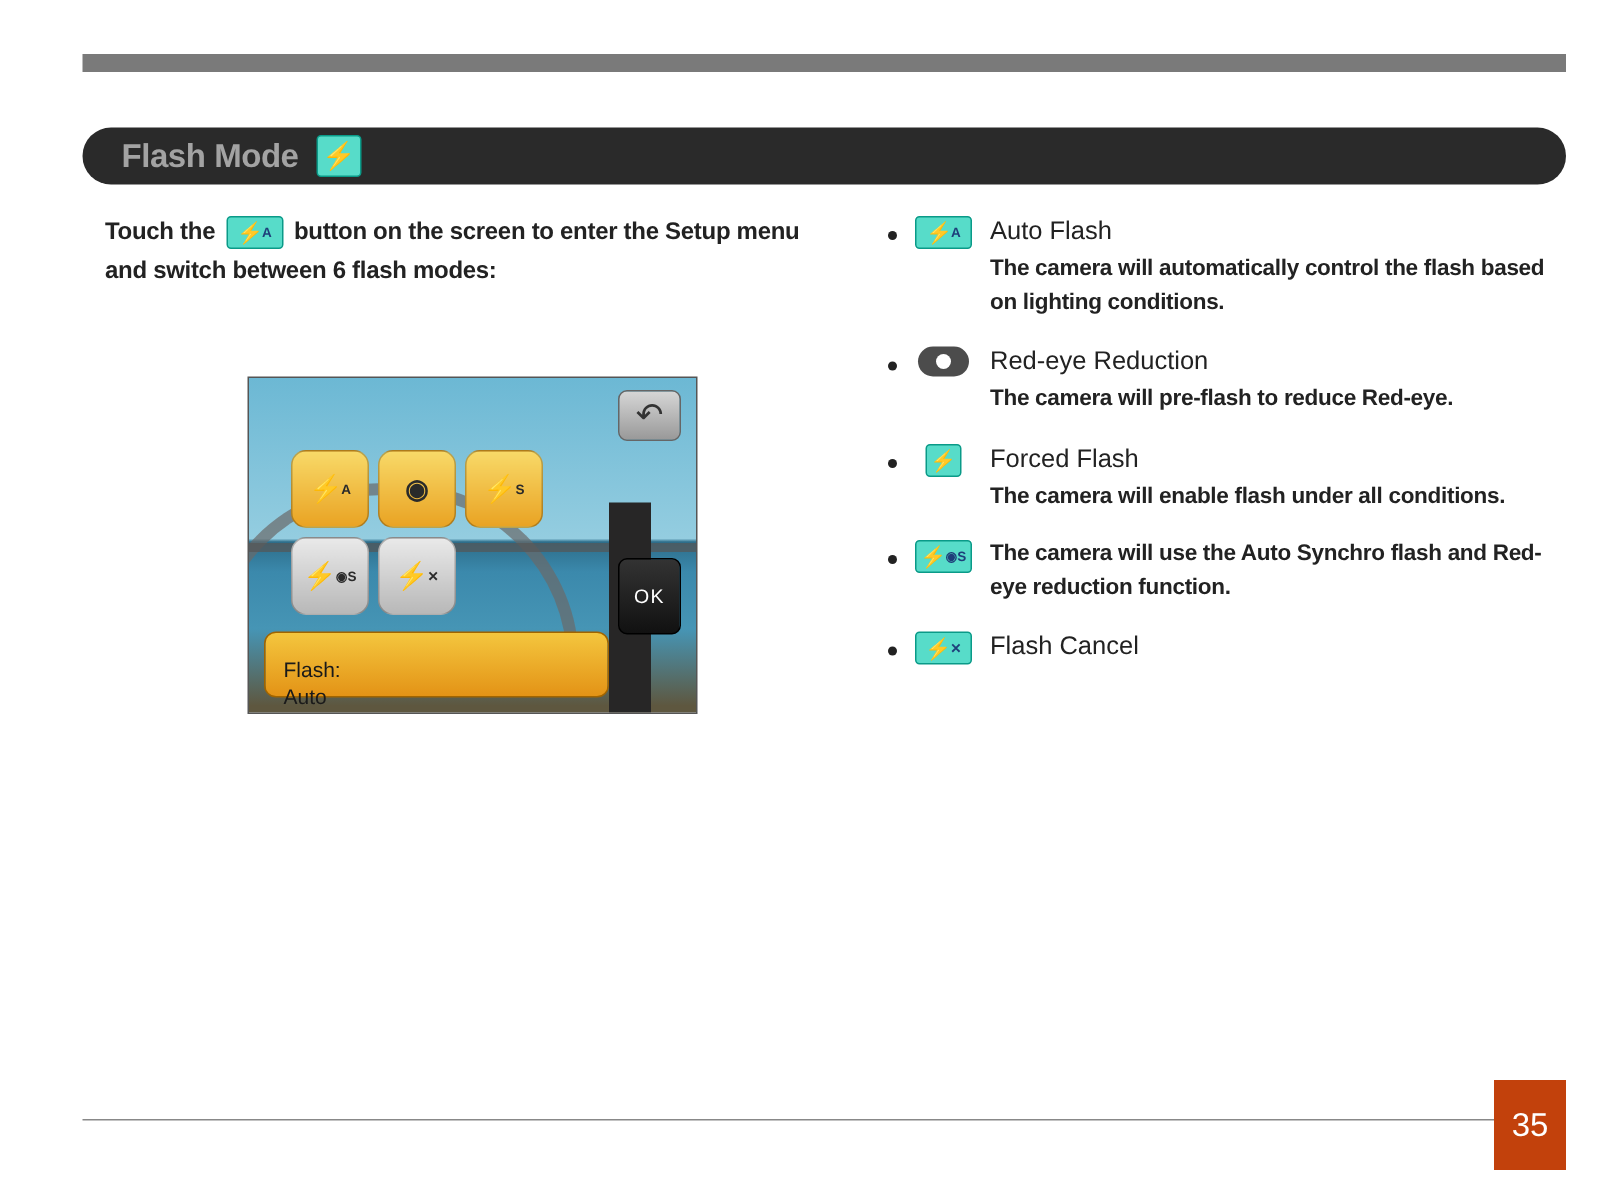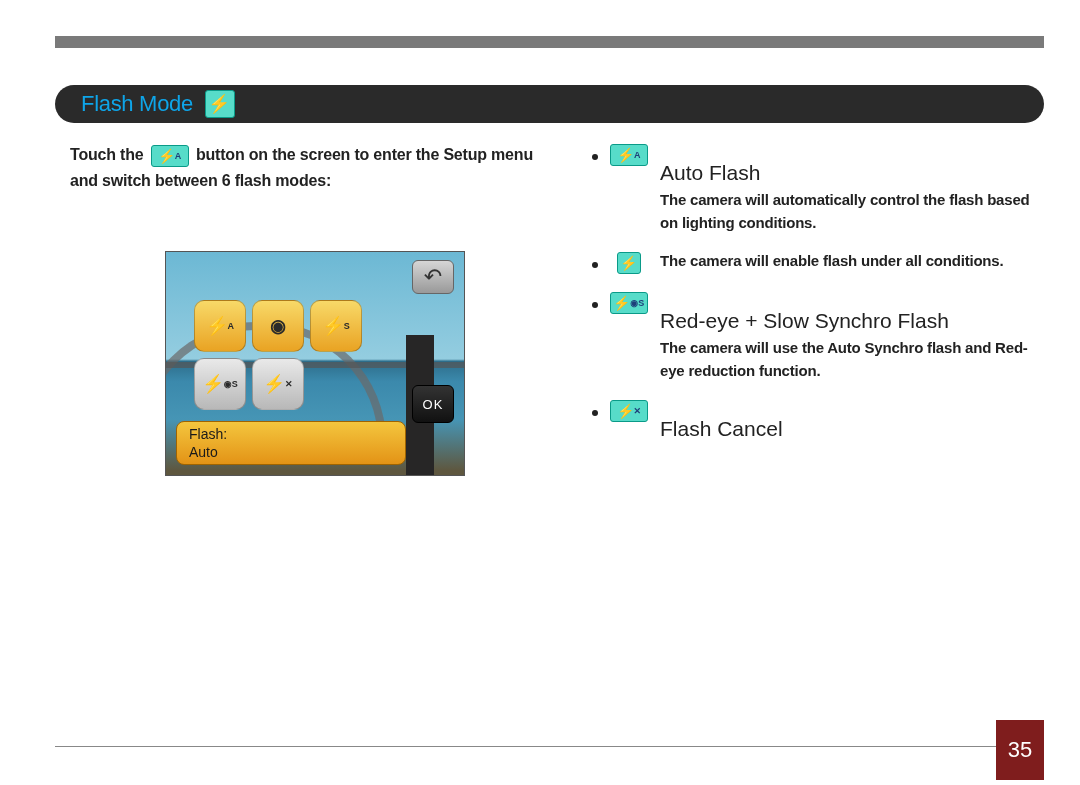--- a/index.html
+++ b/index.html
@@ -26,23 +26,23 @@
     right: 36px;
     height: 38px;
     background: #2a2a2a;
     border-radius: 20px;
     display: flex;
     align-items: center;
     padding-left: 26px;
     gap: 12px;
   }
   .section-header .title {
-    color: #0ea5e9;
+    color: #a3a3a3;
     font-size: 22px;
-    font-weight: 400;
+    font-weight: 700;
     letter-spacing: -0.3px;
   }
   .flash-badge {
     width: 30px;
     height: 28px;
     background: #57dcc9;
     border: 1px solid #0a9a88;
     border-radius: 3px;
     display: inline-flex;
     align-items: center;
@@ -136,21 +136,21 @@
     justify-content: center;
     color: #333;
     font-size: 22px;
     border: 1px solid #666;
   }
   .cam-ok {
     position: absolute;
     bottom: 52px;
     right: 10px;
     width: 42px;
-    height: 38px;
+    height: 51px;
     background: linear-gradient(#333,#111);
     border-radius: 6px;
     display: flex;
     align-items: center;
     justify-content: center;
     color: #fff;
     font-size: 13px;
     border: 1px solid #000;
     letter-spacing: 1px;
   }
@@ -178,21 +178,21 @@
   .cam-icon .sub { font-size: 9px; margin-left: -1px; }
   .cam-label {
     position: absolute;
     left: 10px;
     bottom: 10px;
     width: 230px;
     height: 44px;
     background: linear-gradient(#f4c63e, #e39316);
     border-radius: 8px;
     border: 1px solid #a06400;
-    padding: 4px 12px;
+    padding: 16px 12px;
     color: #1a1a1a;
     font-size: 14px;
     line-height: 1.25;
   }
   .right-col {
     flex: 1;
     padding-left: 12px;
   }
   .mode-list {
     list-style: none;
@@ -215,24 +215,24 @@
   .mode-item .icon-slot {
     width: 42px;
     flex-shrink: 0;
     display: flex;
     justify-content: center;
     align-items: flex-start;
     padding-top: 2px;
   }
   .mode-item .text-block { flex: 1; }
   .mode-item .mode-title {
-    font-size: 21px;
+    font-size: 17px;
     font-weight: 500;
     margin-bottom: 4px;
-    margin-top: 19px;
+    margin-top: 2px;
   }
   .mode-item .mode-desc {
     font-size: 15px;
     font-weight: 700;
     line-height: 1.5;
     letter-spacing: -0.2px;
   }
   .eye-icon {
     width: 34px;
     height: 20px;
@@ -256,21 +256,21 @@
     top: 746px;
     height: 1px;
     background: #888;
   }
   .page-number {
     position: absolute;
     right: 36px;
     top: 720px;
     width: 48px;
     height: 60px;
-    background: #7f1d1d;
+    background: #c2410c;
     color: #fff;
     font-size: 22px;
     display: flex;
     align-items: center;
     justify-content: center;
   }
 </style>
 </head>
 <body>
 
@@ -323,38 +323,48 @@
         <span class="bullet"></span>
         <span class="icon-slot">
             <span class="flash-badge small wide">⚡<span class="sub">A</span></span>
           </span>
         <div class="text-block">
           <div class="mode-title">Auto Flash</div>
           <div class="mode-desc">The camera will automatically control the flash based on lighting conditions.</div>
         </div>
       </li>
 
+      <li class="mode-item">
+        <span class="bullet"></span>
+        <span class="icon-slot">
+            <span class="eye-icon"></span>
+          </span>
+        <div class="text-block">
+          <div class="mode-title">Red-eye Reduction</div>
+          <div class="mode-desc">The camera will pre-flash to reduce Red-eye.</div>
+        </div>
+      </li>
 
       <li class="mode-item">
         <span class="bullet"></span>
         <span class="icon-slot">
             <span class="flash-badge small">⚡</span>
           </span>
         <div class="text-block">
+          <div class="mode-title">Forced Flash</div>
           <div class="mode-desc">The camera will enable flash under all conditions.</div>
         </div>
       </li>
 
       <li class="mode-item">
         <span class="bullet"></span>
         <span class="icon-slot">
             <span class="flash-badge small wide">⚡<span class="sub">◉S</span></span>
           </span>
         <div class="text-block">
-          <div class="mode-title">Red-eye + Slow Synchro Flash</div>
           <div class="mode-desc">The camera will use the Auto Synchro flash and Red-eye reduction function.</div>
         </div>
       </li>
 
       <li class="mode-item">
         <span class="bullet"></span>
         <span class="icon-slot">
             <span class="flash-badge small wide">⚡<span class="sub">✕</span></span>
           </span>
         <div class="text-block">

